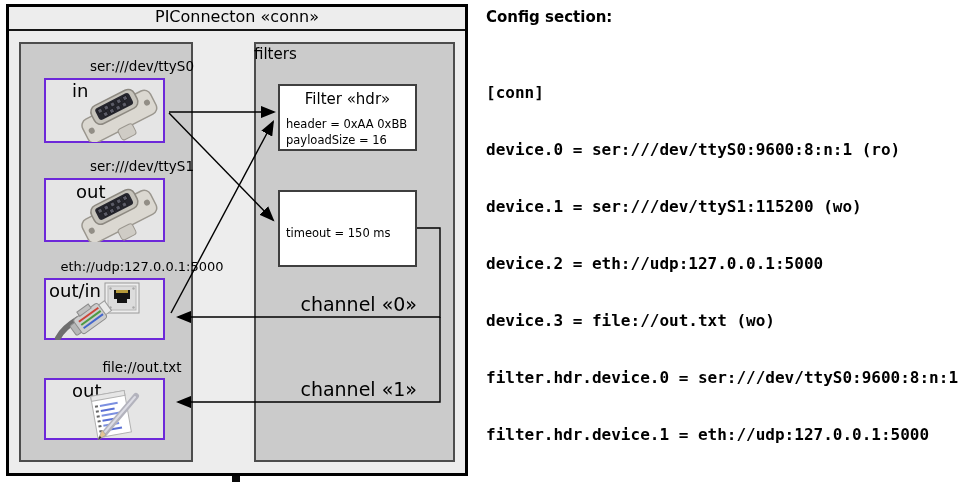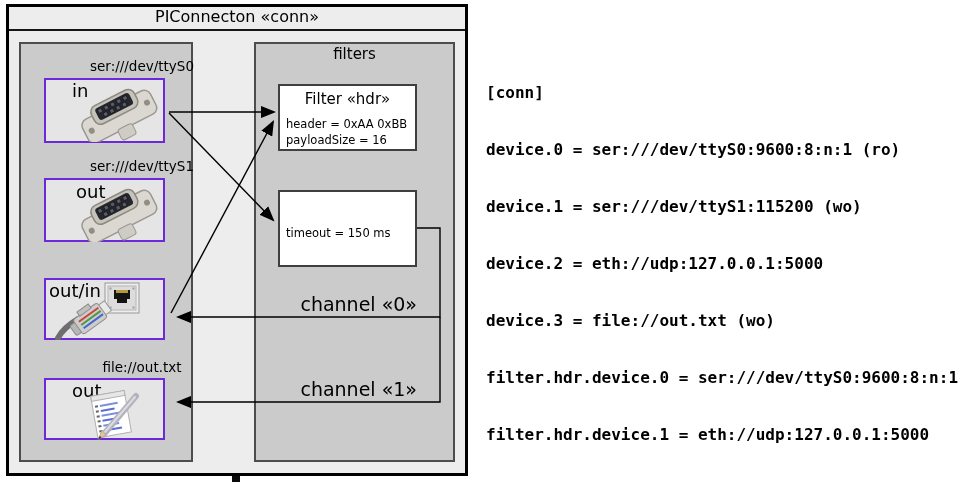--- a/index.html
+++ b/index.html
@@ -6,21 +6,21 @@
   .stage { position:relative; width:964px; height:484px; background:#ffffff;
            font-family:"DejaVu Sans", sans-serif; color:#000; overflow:hidden; }
   .abs { position:absolute; }
   .outer-box { left:6px; top:4px; width:462px; height:472px; border:3px solid #000;
                background:#ededed; box-sizing:border-box; }
   .diagram-title { left:6px; top:7px; width:462px; text-align:center; font-size:16px; }
   .title-sep { left:9px; top:29px; width:456px; height:2px; background:#161616; }
   .panel { border:2px solid #4d4d4d; background:#cbcbcb; box-sizing:border-box; }
   .devices-panel { left:19px; top:42px; width:174px; height:420px; }
   .filters-panel { left:254px; top:42px; width:201px; height:420px; }
-  .filters-title { left:254px; top:45px; width:201px; text-align:center; font-size:15px; }
+  .filters-title { left:254px; top:45px; width:201px; text-align:left; font-size:15px; }
   .dev-label { left:20px; width:172px; text-align:center; font-size:13.5px; white-space:nowrap;margin-left:36px; }
   .dev-label.small { font-size:13px; }
   .devbox { left:44px; width:121px; border:2px solid #6d28d9; background:#e5e5e5;
             box-sizing:border-box; }
   .dev-dir { position:absolute; font-size:18px; line-height:20px; }
   .filterbox { left:278px; width:139px; border:2px solid #3f3f3f; background:#ffffff;
                box-sizing:border-box; }
   .filter-title { position:absolute; left:0; width:100%; text-align:center; font-size:15px; }
   .filter-attr { position:absolute; left:6px; font-size:11.5px; white-space:nowrap; }
   .channel-label { right:547px; font-size:19px; white-space:nowrap; }
@@ -88,20 +88,21 @@
           <rect x="47" y="22.5" width="4" height="4"></rect>
             <rect x="54" y="22.5" width="4" height="4"></rect>
         </g>
         <circle cx="15" cy="33" r="3" fill="#928e86"></circle>
           <circle cx="77" cy="33" r="3" fill="#928e86"></circle>
         <rect x="38" y="44" width="16" height="12" rx="3" fill="#cfccc5" stroke="#9b978f"></rect>
       </g>
     </svg>
   </div>
 
+  <div class="abs dev-label small" style="top:259px">eth://udp:127.0.0.1:5000</div>
   <div class="abs devbox" style="top:278px;height:62px">
     <span class="dev-dir" style="left:3px;top:1px">out/in</span>
     <svg class="abs" style="left:58px;top:2px" width="36" height="33" viewBox="0 0 36 33">
       <rect x="1" y="1" width="34" height="30" fill="#ededed" stroke="#9a9a9a"></rect>
       <rect x="4" y="4" width="28" height="24" fill="#dcdcdc" stroke="#b6b6b6"></rect>
       <path d="M10,8 h16 v9 h-3 v4 h-10 v-4 h-3 z" fill="#141414"></path>
       <rect x="12" y="8" width="12" height="3" fill="#b59a3a"></rect>
       <circle cx="6.5" cy="6.5" r="1.2" fill="#a8a8a8"></circle>
         <circle cx="29.5" cy="6.5" r="1.2" fill="#a8a8a8"></circle>
       <circle cx="6.5" cy="25.5" r="1.2" fill="#a8a8a8"></circle>
@@ -173,20 +174,21 @@
       <path d="M169,112 L274,112" marker-end="url(#arr)"></path>
       <path d="M169,113 L273,220" marker-end="url(#arr)"></path>
       <path d="M171,313 L273,122" marker-end="url(#arr)"></path>
       <path d="M417,228 L440,228 L440,317 L178,317" marker-end="url(#arr)"></path>
       <path d="M440,317 L440,402 L178,402" marker-end="url(#arr)"></path>
     </g>
   </svg>
 
   <div class="abs bottom-tick"></div>
 
+  <div class="abs config-heading">Config section:</div>
   <div class="abs config-block">
     <div>[conn]</div>
     <div>device.0 = ser:///dev/ttyS0:9600:8:n:1 (ro)</div>
     <div>device.1 = ser:///dev/ttyS1:115200 (wo)</div>
     <div>device.2 = eth://udp:127.0.0.1:5000</div>
     <div>device.3 = file://out.txt (wo)</div>
     <div>filter.hdr.device.0 = ser:///dev/ttyS0:9600:8:n:1</div>
     <div>filter.hdr.device.1 = eth://udp:127.0.0.1:5000</div>
     <div>filter.hdr.splitMode = header</div>
     

